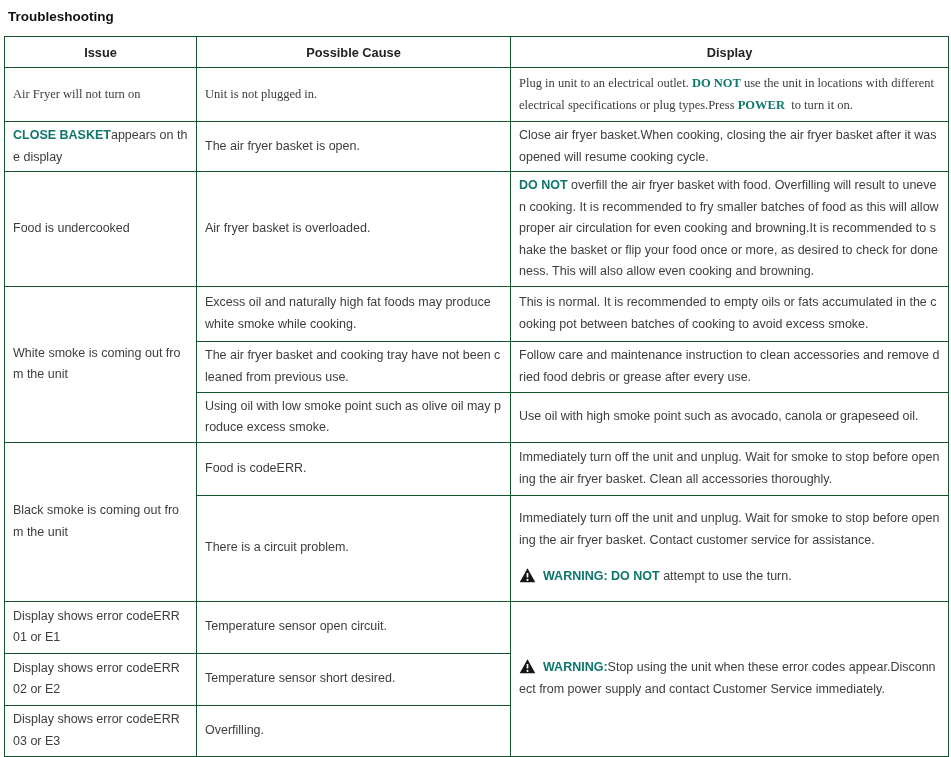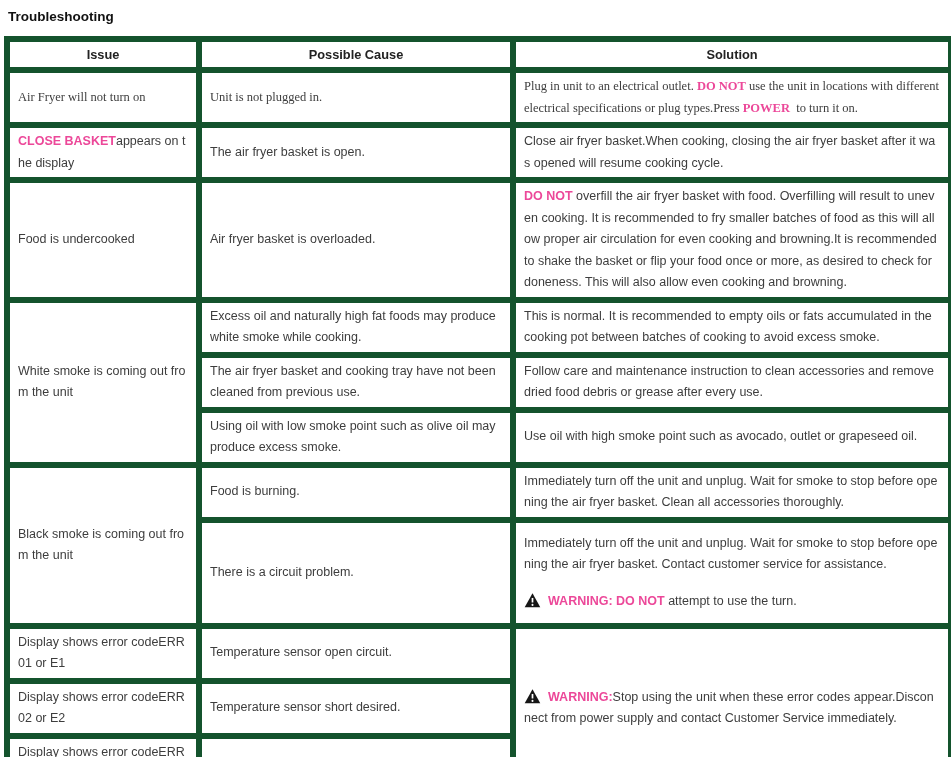--- a/index.html
+++ b/index.html
@@ -23,41 +23,41 @@
     border-collapse: collapse;
     table-layout: fixed;
     width: 944px;
     margin: 9px 0 0 4px;
     background: #ffffff;
   }
   col.col-issue    { width: 192px; }
   col.col-cause    { width: 314px; }
   col.col-solution { width: 438px; }
   th, td {
-    border: 6px solid #14532d;
+    border: 1px solid #14532d;
     vertical-align: middle;
     padding: 3px 8px;
     box-sizing: border-box;
   }
   th {
     font-size: 12.8px;
     font-weight: 700;
     color: #222222;
     text-align: center;
   }
   td {
     font-size: 12.5px;
     line-height: 21.5px;
     color: #3d3d3d;
     word-break: break-all;
     white-space: pre-wrap;
     text-align: left;
   }
   td b {
-    color: #ec4899;
+    color: #0f766e;
     font-weight: 700;
   }
   .para + .para { margin-top: 15px; }
   .warn-icon {
     width: 17px;
     height: 17px;
     vertical-align: -4px;
     margin-right: 7px;
     display: inline-block;
   }
@@ -71,21 +71,21 @@
   <table class="ts-table">
     <colgroup>
       <col class="col-issue">
       <col class="col-cause">
       <col class="col-solution">
     </colgroup>
     <thead>
       <tr style="height:31px;">
         <th>Issue</th>
         <th>Possible Cause</th>
-        <th>Solution</th>
+        <th>Display</th>
       </tr>
     </thead>
     <tbody>
         <tr style="height: 54px; font-family: Liberation Serif, serif;">
           <td><div class="para"><span>Air Fryer will not turn on</span></div></td>
           <td><div class="para"><span>Unit is not plugged in.</span></div></td>
           <td><div class="para"><span>Plug in unit to an electrical outlet. </span><b>DO NOT</b><span> use the unit in locations with different electrical specifications or plug types.Press </span><b>POWER</b><span>  to turn it on.</span></div></td>
         </tr>
         <tr style="height: 50px;">
           <td><div class="para"><b>CLOSE BASKET</b><span>appears on the display</span></div></td>
@@ -101,25 +101,25 @@
           <td rowspan="3"><div class="para"><span>White smoke is coming out from the unit</span></div></td>
           <td><div class="para"><span>Excess oil and naturally high fat foods may produce white smoke while cooking.</span></div></td>
           <td><div class="para"><span>This is normal. It is recommended to empty oils or fats accumulated in the cooking pot between batches of cooking to avoid excess smoke.</span></div></td>
         </tr>
         <tr style="height: 51px;">
           <td><div class="para"><span>The air fryer basket and cooking tray have not been cleaned from previous use.</span></div></td>
           <td><div class="para"><span>Follow care and maintenance instruction to clean accessories and remove dried food debris or grease after every use.</span></div></td>
         </tr>
         <tr style="height: 47px;">
           <td><div class="para"><span>Using oil with low smoke point such as olive oil may produce excess smoke.</span></div></td>
-          <td><div class="para"><span>Use oil with high smoke point such as avocado, outlet or grapeseed oil.</span></div></td>
+          <td><div class="para"><span>Use oil with high smoke point such as avocado, canola or grapeseed oil.</span></div></td>
         </tr>
         <tr style="height: 53px;">
           <td rowspan="2"><div class="para"><span>Black smoke is coming out from the unit</span></div></td>
-          <td><div class="para"><span>Food is burning.</span></div></td>
+          <td><div class="para"><span>Food is codeERR.</span></div></td>
           <td><div class="para"><span>Immediately turn off the unit and unplug. Wait for smoke to stop before opening the air fryer basket. Clean all accessories thoroughly.</span></div></td>
         </tr>
         <tr style="height: 106px;">
           <td><div class="para"><span>There is a circuit problem.</span></div></td>
           <td><div class="para"><span>Immediately turn off the unit and unplug. Wait for smoke to stop before opening the air fryer basket. Contact customer service for assistance.</span></div><div class="para warning"><svg viewBox="0 0 24 24" class="warn-icon">
                 <path d="M12 1.8 L23 21.4 H1 Z" fill="#161616"></path>
                 <rect x="10.8" y="8.4" width="2.4" height="6.4" fill="#ffffff"></rect>
                 <circle cx="12" cy="18.2" r="1.45" fill="#ffffff"></circle>
               </svg><b>WARNING: DO NOT</b><span> attempt to use the turn.</span></div></td>
         </tr>

